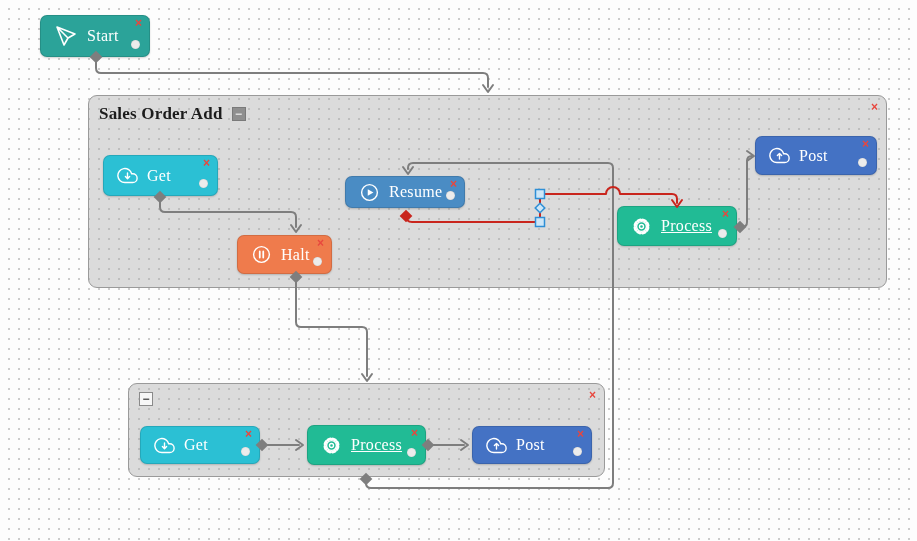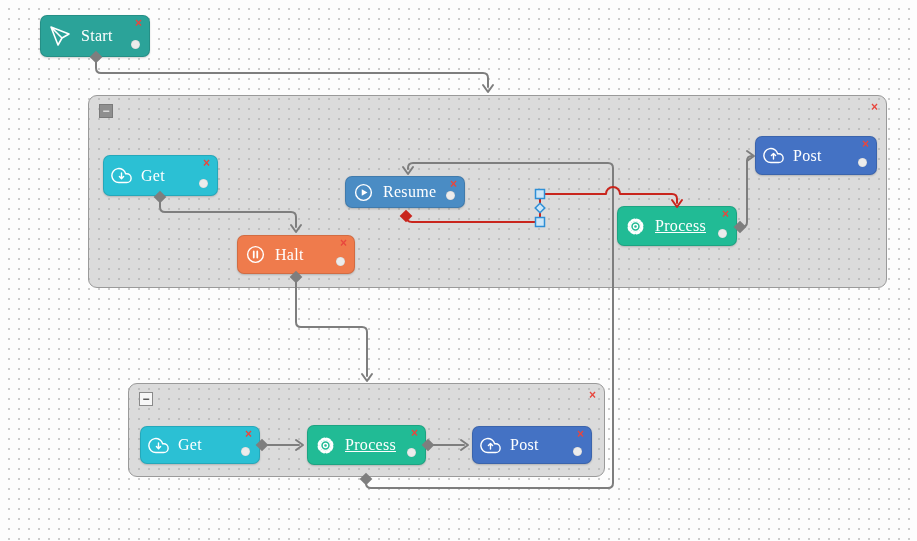--- a/index.html
+++ b/index.html
@@ -22,21 +22,21 @@
   .group-title{font-size:17px; font-weight:700; color:#1c1c1c; letter-spacing:0.2px;}
   .collapse{
     width:14px; height:14px; display:inline-flex; align-items:center; justify-content:center;
     font:700 12px/12px "Liberation Sans",sans-serif; cursor:pointer; box-sizing:border-box;
   }
   .collapse.dark{background:#8f8f8f; border:1px solid #7a7a7a; color:#e3e3e3;}
   .collapse.light{background:#f7f7f7; border:1px solid #8a8a8a; color:#4a4a4a;}
   
   .node{
     position:absolute; border-radius:7px; color:#fff; display:flex; align-items:center;
-    padding-left:7px; box-sizing:border-box; border:1px solid rgba(0,0,0,0.12);
+    padding-left:13px; box-sizing:border-box; border:1px solid rgba(0,0,0,0.12);
     box-shadow:0 1px 2px rgba(0,0,0,0.18); cursor:pointer;
   }
   .node .label{font-size:16px; margin-left:9px; letter-spacing:0.3px;}
   .node .icon{display:inline-flex;}
   .close-x{
     position:absolute; top:1px; right:7px; color:var(--close,#E8473E);
     font:700 12px/12px "Liberation Sans",sans-serif; cursor:pointer;
   }
   .group-close{top:5px; right:8px;}
   .dot{
@@ -45,21 +45,21 @@
   }
   .c-start{background:var(--node-start,#2BA399);}
   .c-get{background:var(--node-get,#2BC0D4);}
   .c-resume{background:var(--node-resume,#4A8CC4);}
   .c-halt{background:var(--node-halt,#EF7B4C);}
   .c-process{background:var(--node-process,#21BB95);text-decoration:underline;}
   .c-post{background:var(--node-post,#4472C4);text-align:center;}
   #n-start{left:40px; top:15px; width:110px; height:42px;}
   #n-soa-get{left:103px; top:155px; width:115px; height:41px;}
   #n-soa-resume{left:345px; top:176px; width:120px; height:32px;}
-  #n-soa-halt{left:237px; top:235px; width:118px; height:39px;}
+  #n-soa-halt{left:237px; top:235px; width:95px; height:39px;}
   #n-soa-process{left:617px; top:206px; width:120px; height:40px;}
   #n-soa-post{left:755px; top:136px; width:122px; height:39px;}
   #n-bpa-get{left:140px; top:426px; width:120px; height:38px;}
   #n-bpa-process{left:307px; top:425px; width:119px; height:40px;}
   #n-bpa-post{left:472px; top:426px; width:120px; height:38px;}
   
   svg.edges{position:absolute; left:0; top:0; pointer-events:none;}
   .e{fill:none; stroke:var(--edge,#7E7E7E); stroke-width:2; stroke-linejoin:round; stroke-linecap:round;}
   .eh{fill:none; stroke:var(--edge,#7E7E7E); stroke-width:2; stroke-linejoin:round; stroke-linecap:round;}
   .er{fill:none; stroke:var(--edge-selected,#C9251D); stroke-width:2; stroke-linejoin:round; stroke-linecap:round;}
@@ -69,20 +69,21 @@
   .handle{fill:var(--handle-fill,#CDE6F7); stroke:var(--handle,#2E8FD6); stroke-width:1.5;}
   .nodeicon{stroke:#fff; fill:none; stroke-width:1.6; stroke-linecap:round; stroke-linejoin:round;}
 </style>
 </head>
 <body>
 
 <div class="canvas">
 
   <div class="group" id="g-soa">
     <div class="group-header">
+      <span class="group-title">Sales Order Add</span>
       <span class="collapse dark">−</span>
     </div>
     <span class="close-x group-close">×</span>
   </div>
 
   <div class="group" id="g-bpa">
     <div class="group-header">
       <span class="collapse light">−</span>
     </div>
     <span class="close-x group-close">×</span>

